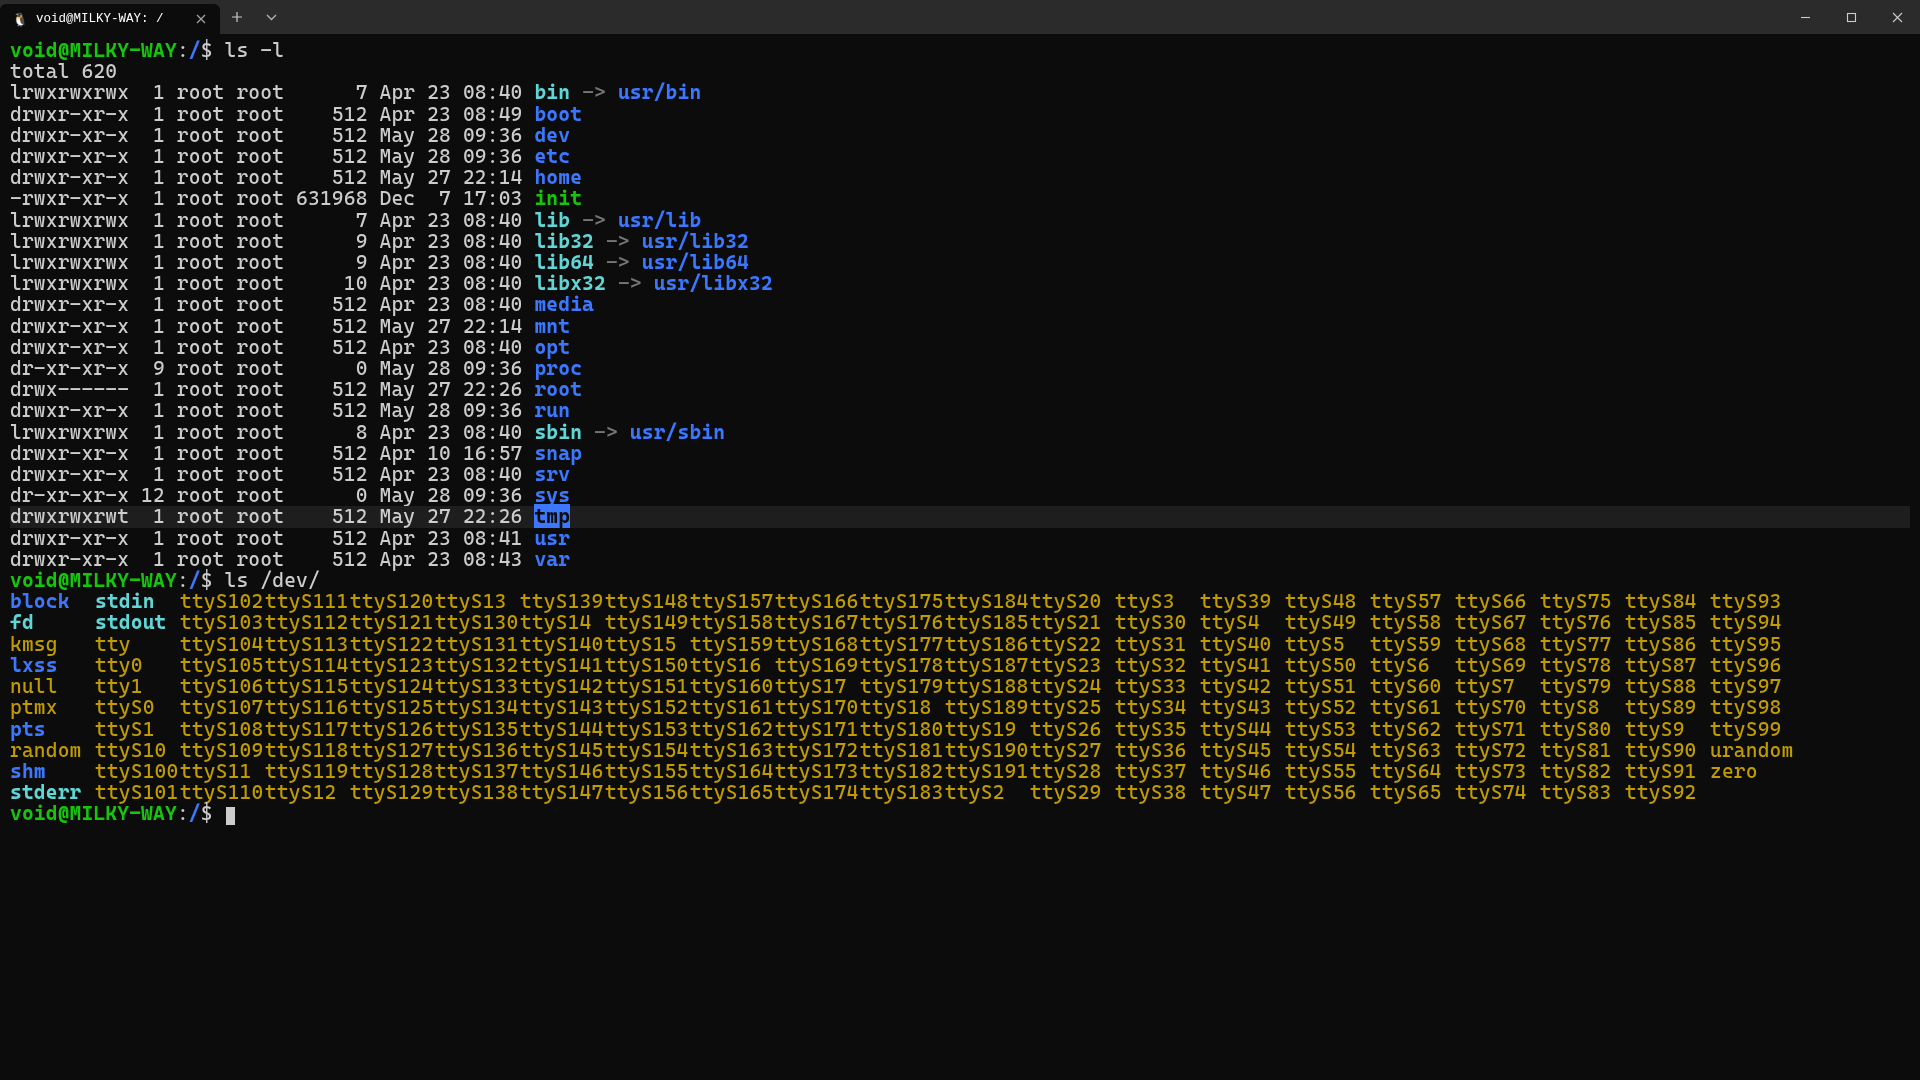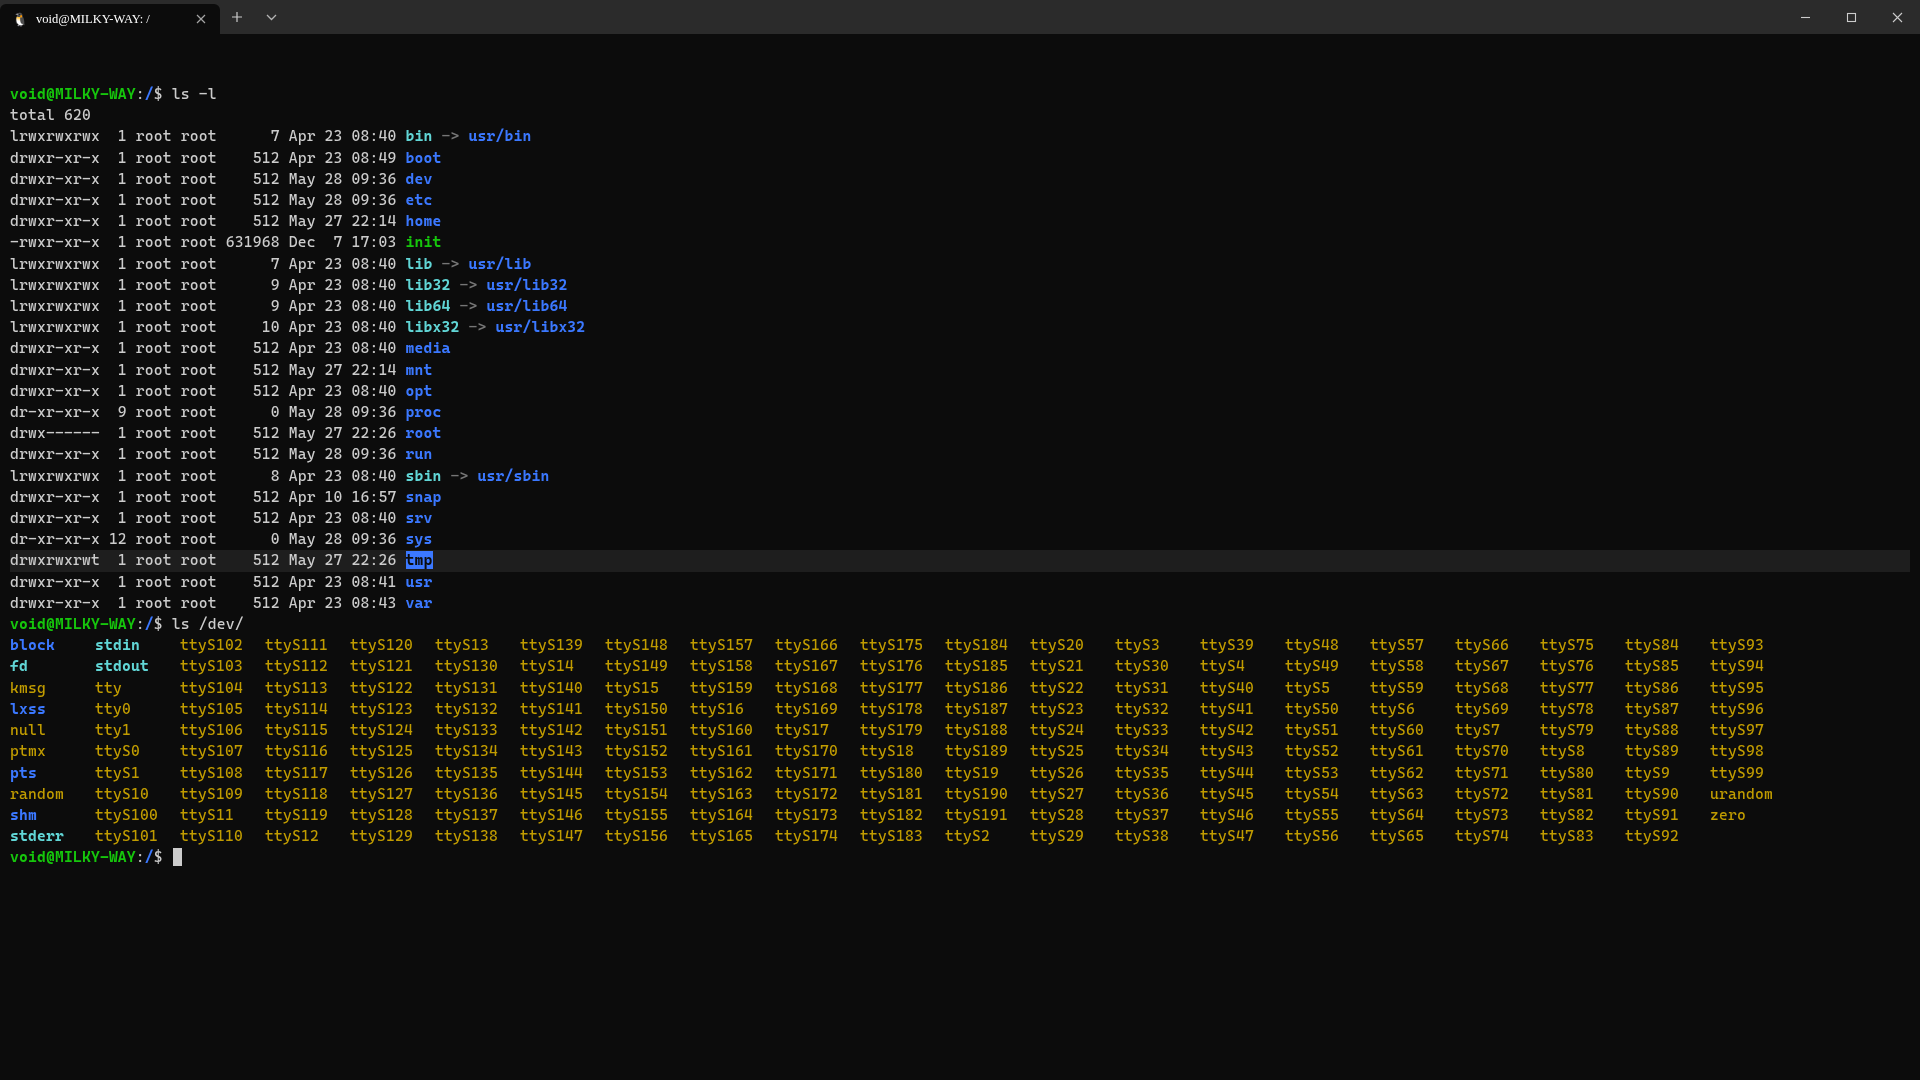--- a/index.html
+++ b/index.html
@@ -32,21 +32,21 @@
     border-top-left-radius: 6px;
     margin-top: 4px;
   }
   .tab .tux {
     width: 16px; height: 16px;
     display: inline-flex;
     align-items: center;
     justify-content: center;
     font-size: 13px;
   }
-  .tab-title { color: #ffffff; font-size: 12.5px; font-family: Liberation Serif, serif; }
+  .tab-title { color: #ffffff; font-size: 12.5px; font-family: Liberation Mono, monospace; }
   .tab-close {
     margin-left: auto;
     color: #cccccc;
     opacity: 0.8;
     width: 18px; height: 18px;
     display: inline-flex; align-items: center; justify-content: center;
     border-radius: 3px;
     font-size: 14px;
   }
   .newtab, .tabmenu {
@@ -63,24 +63,23 @@
     display: inline-flex;
     align-items: center;
     justify-content: center;
     color: #cccccc;
   }
 
   .terminal {
     flex: 1;
     padding: 6px 10px 10px 10px;
     white-space: pre;
-    font-size: 15px;
+    font-size: 20px;
     line-height: 21.2px;
     letter-spacing: 0.2px;
-    margin-top: 44px;
   }
   .green { color: #16c60c; font-weight: bold; }
   .blue { color: #3b78ff; font-weight: bold; }
   .cyan { color: #61d6d6; font-weight: bold; }
   .yellow { color: #c19c00; }
   .grayarrow { color: #767676; }
   .sticky { color: #0c0c0c; background: #3b78ff; font-weight: bold; }
   .white { color: #cccccc; }
   .highlight-row { background: #1e1e1e; display: inline-block; width: 100%; }
   .cursor {

